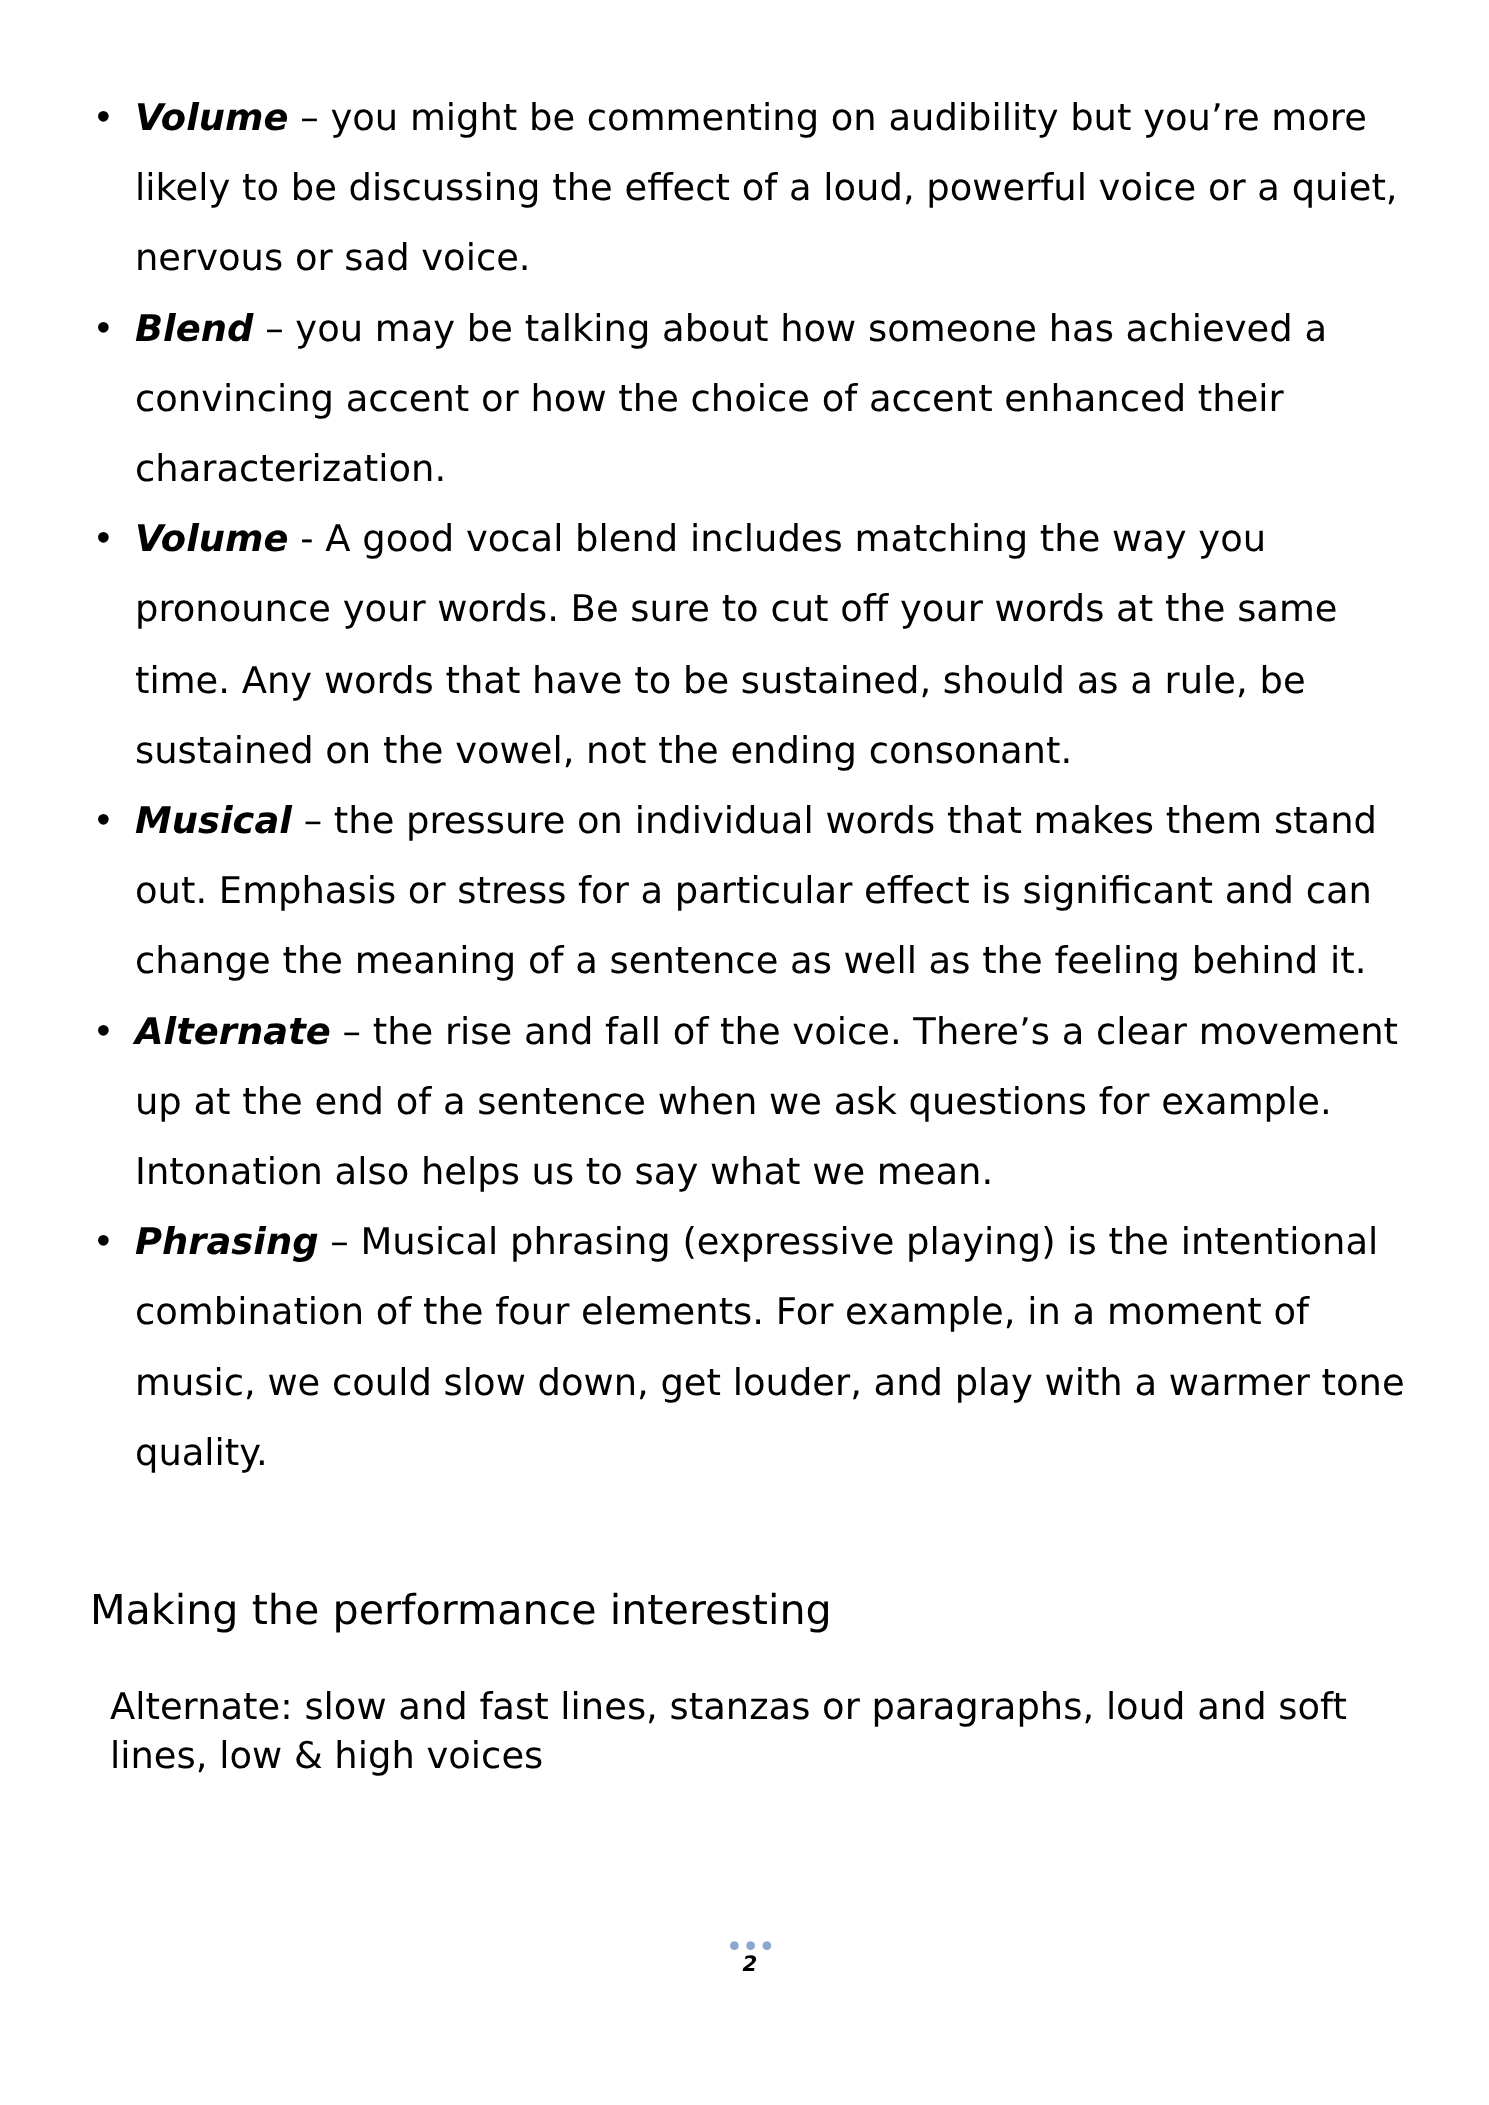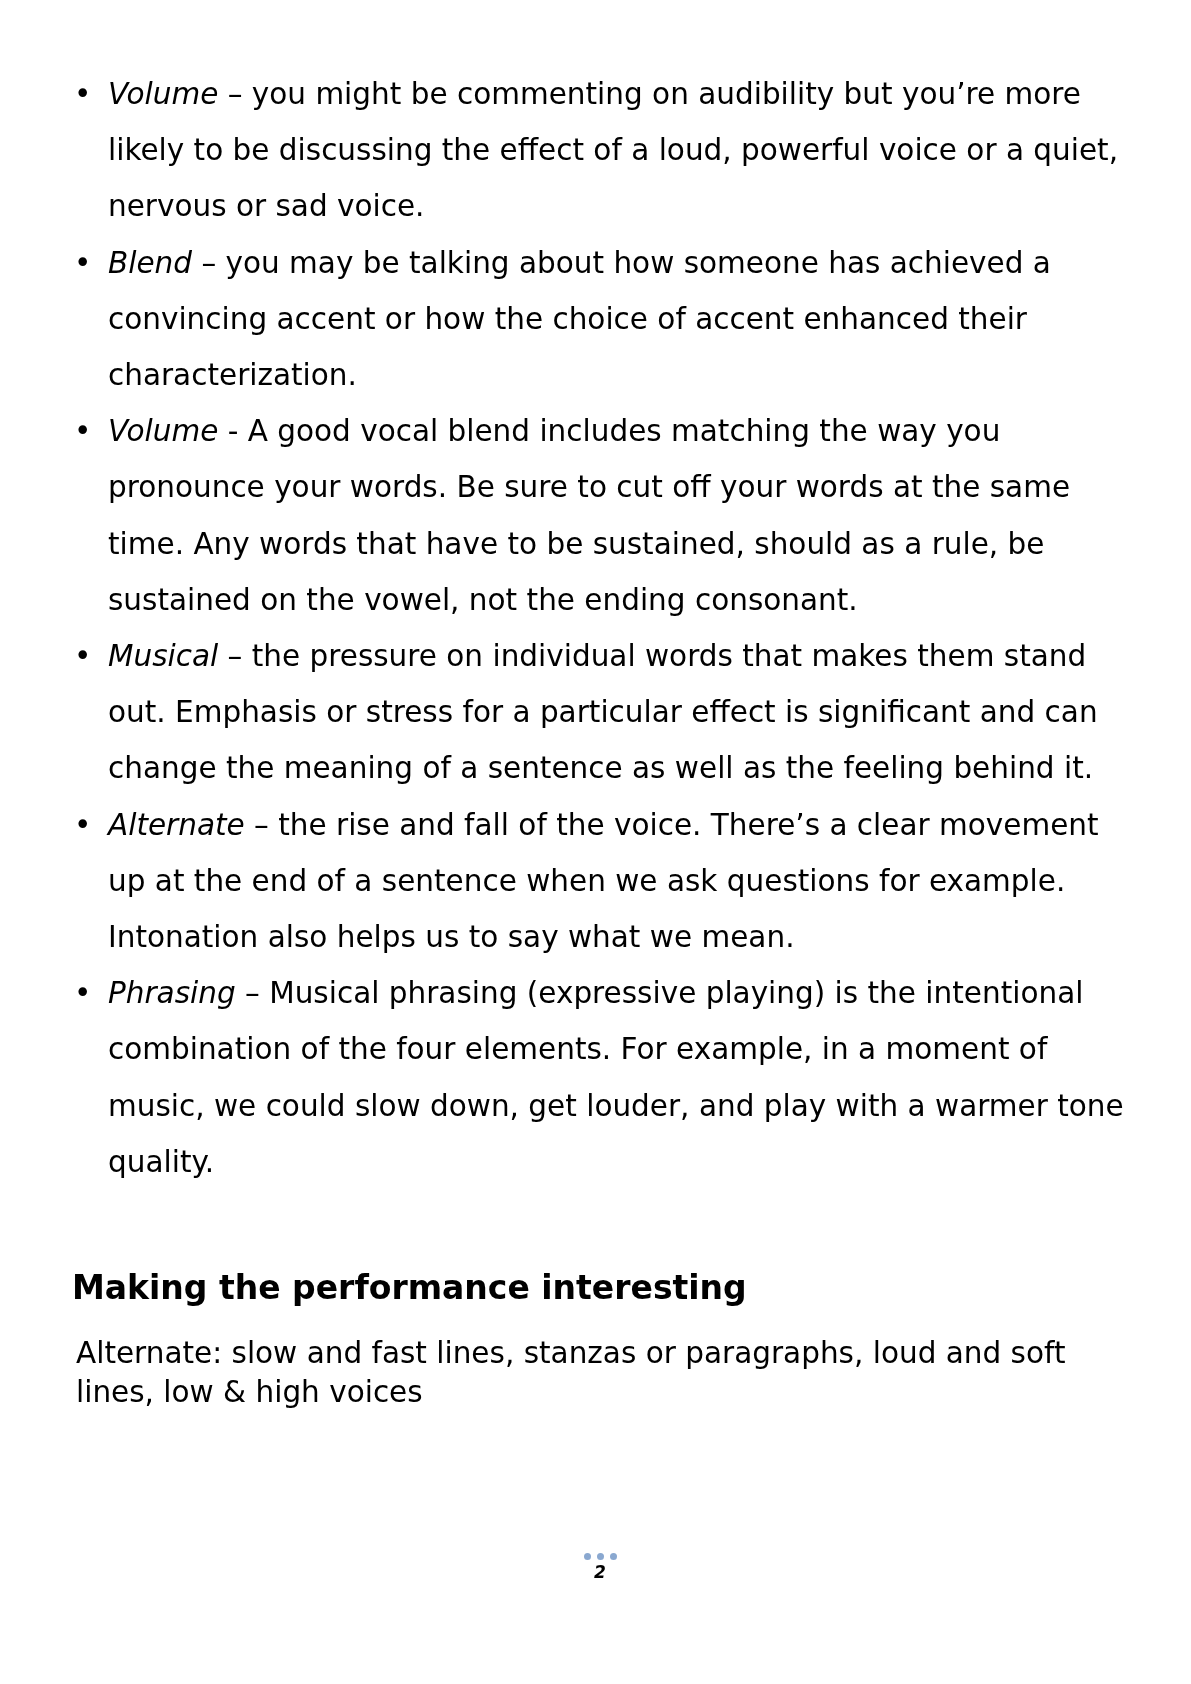--- a/index.html
+++ b/index.html
@@ -2,23 +2,23 @@
 <html><head>
 <meta charset="utf-8">
 <style>
   html, body { margin: 0; padding: 0; background: #ffffff; }
   body { width: 1191px; height: 1684px; position: relative; overflow: hidden;
          font-family: "DejaVu Sans", sans-serif; color: #000; }
   .page { position: absolute; left: 0; top: 0; width: 1191px; height: 1684px; }
   ul.bullets { list-style: none; margin: 0; padding: 0; position: absolute; left: 70px; top: 66px; width: 1070px; }
   ul.bullets li { position: relative; padding-left: 38px; font-size: 29.5px; line-height: 56.2px; }
   ul.bullets li .dot { position: absolute; left: 4px; top: 0; }
-  .term { font-weight: normal; font-style: italic; }
-  h2 { position: absolute; left: 72px; top: 1268px; margin: 0; font-size: 33px; font-weight: bold; }
-  p.body { position: absolute; left: 72px; margin: 4px; font-size: 29.5px; line-height: 39px; width: 1060px; }
+  .term { font-weight: bold; font-style: italic; }
+  h2 { position: absolute; left: 72px; top: 1268px; margin: 0; font-size: 33px; font-weight: normal; }
+  p.body { position: absolute; left: 72px; margin: 16px; font-size: 29.5px; line-height: 39px; width: 1060px; }
   .p1 { top: 1330px; }
   .p2 { top: 1427px; }
   .footer { position: absolute; left: 575px; top: 1553px; width: 50px; text-align: center; }
   .dots { display: flex; justify-content: center; gap: 6px; }
   .dots span { width: 7px; height: 7px; border-radius: 50%; background: #8aa8d0; display: block; }
   .pnum { font-size: 17px; font-weight: bold; font-style: italic; margin-top: 2px; }
 </style>
 </head>
 <body>
 

